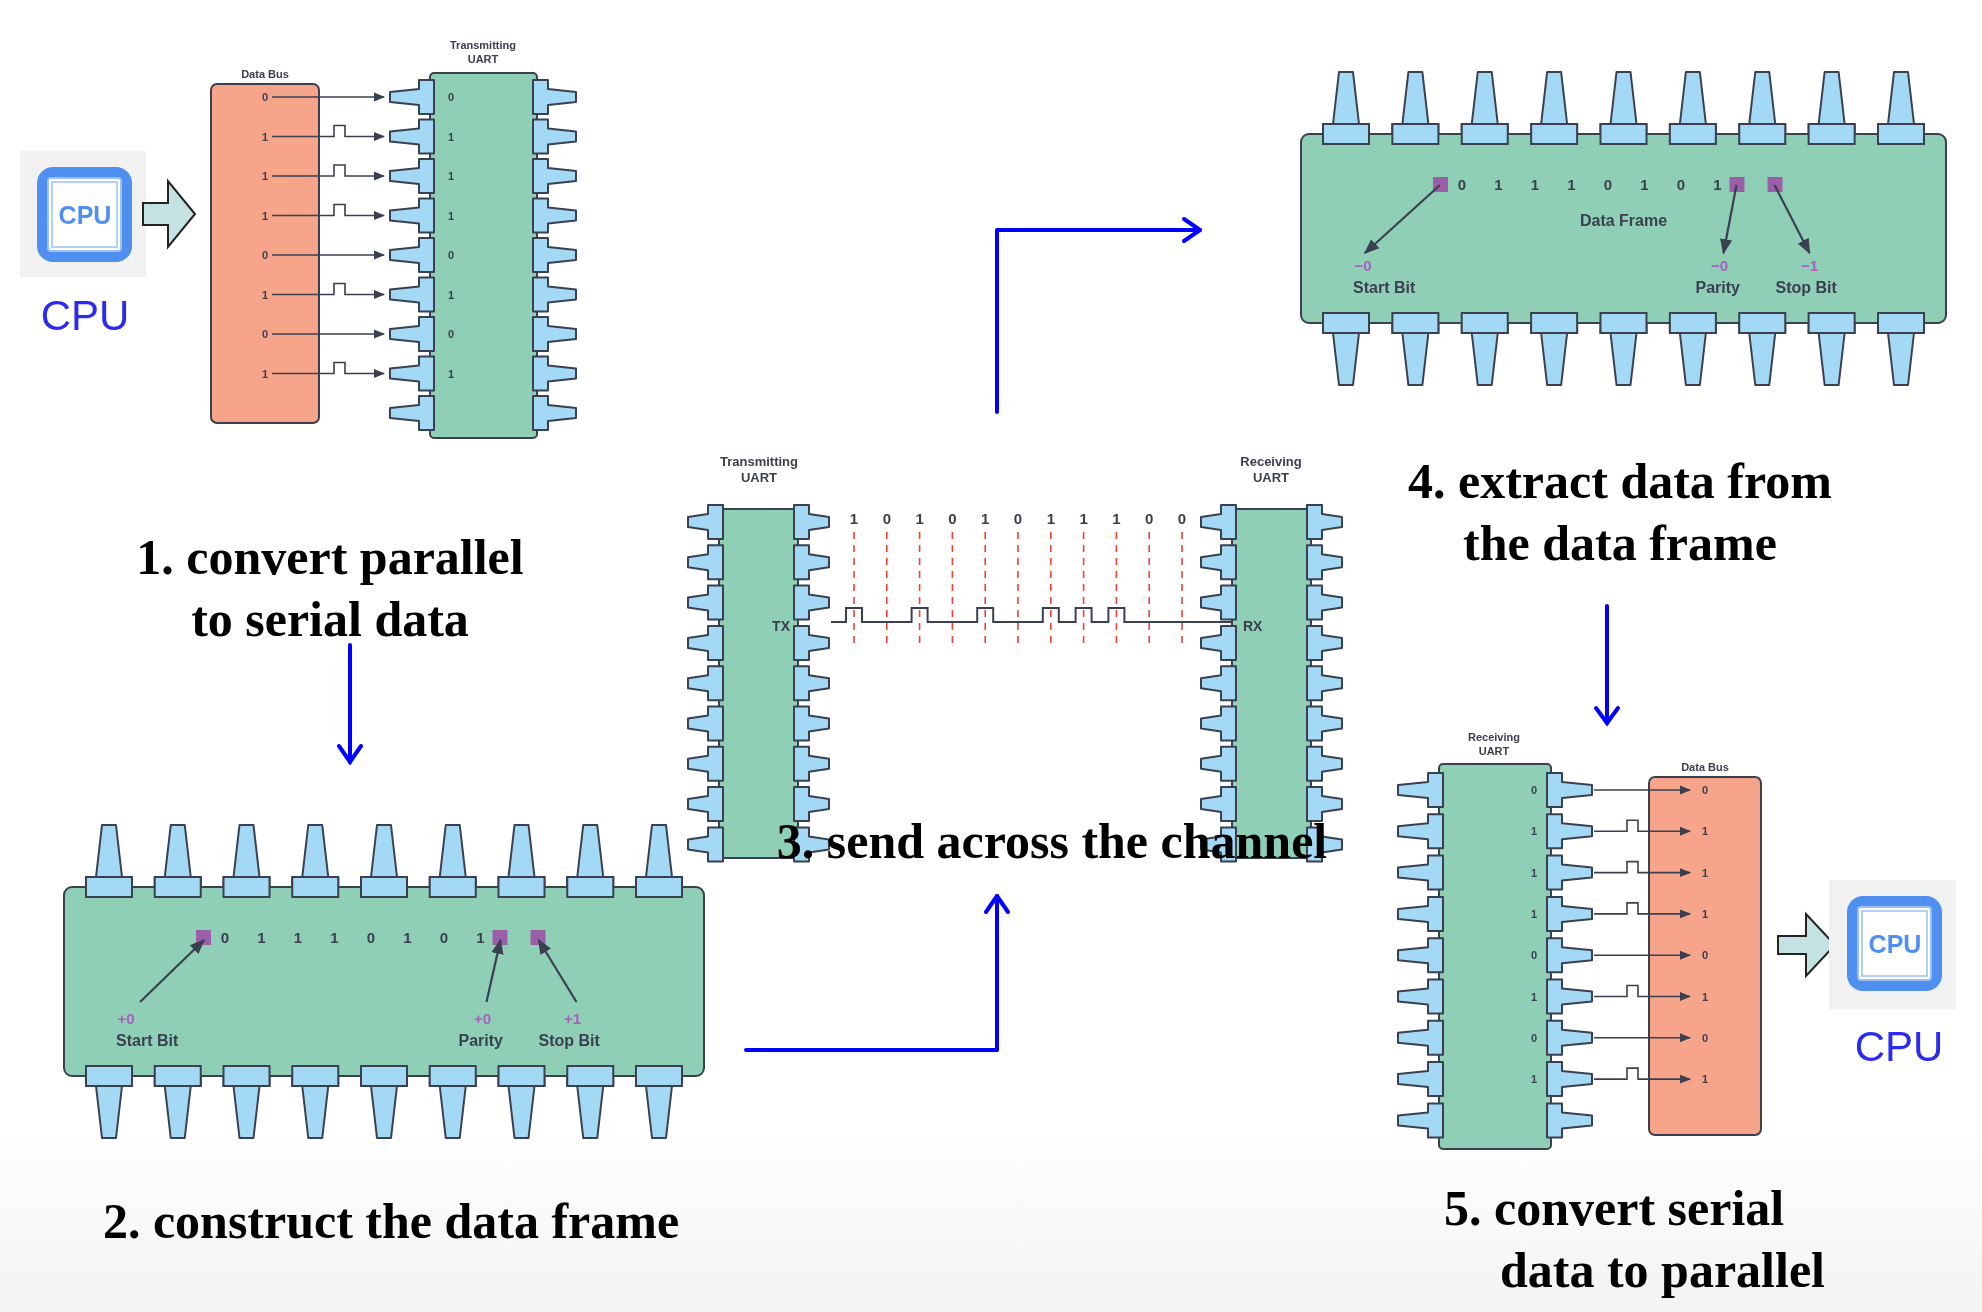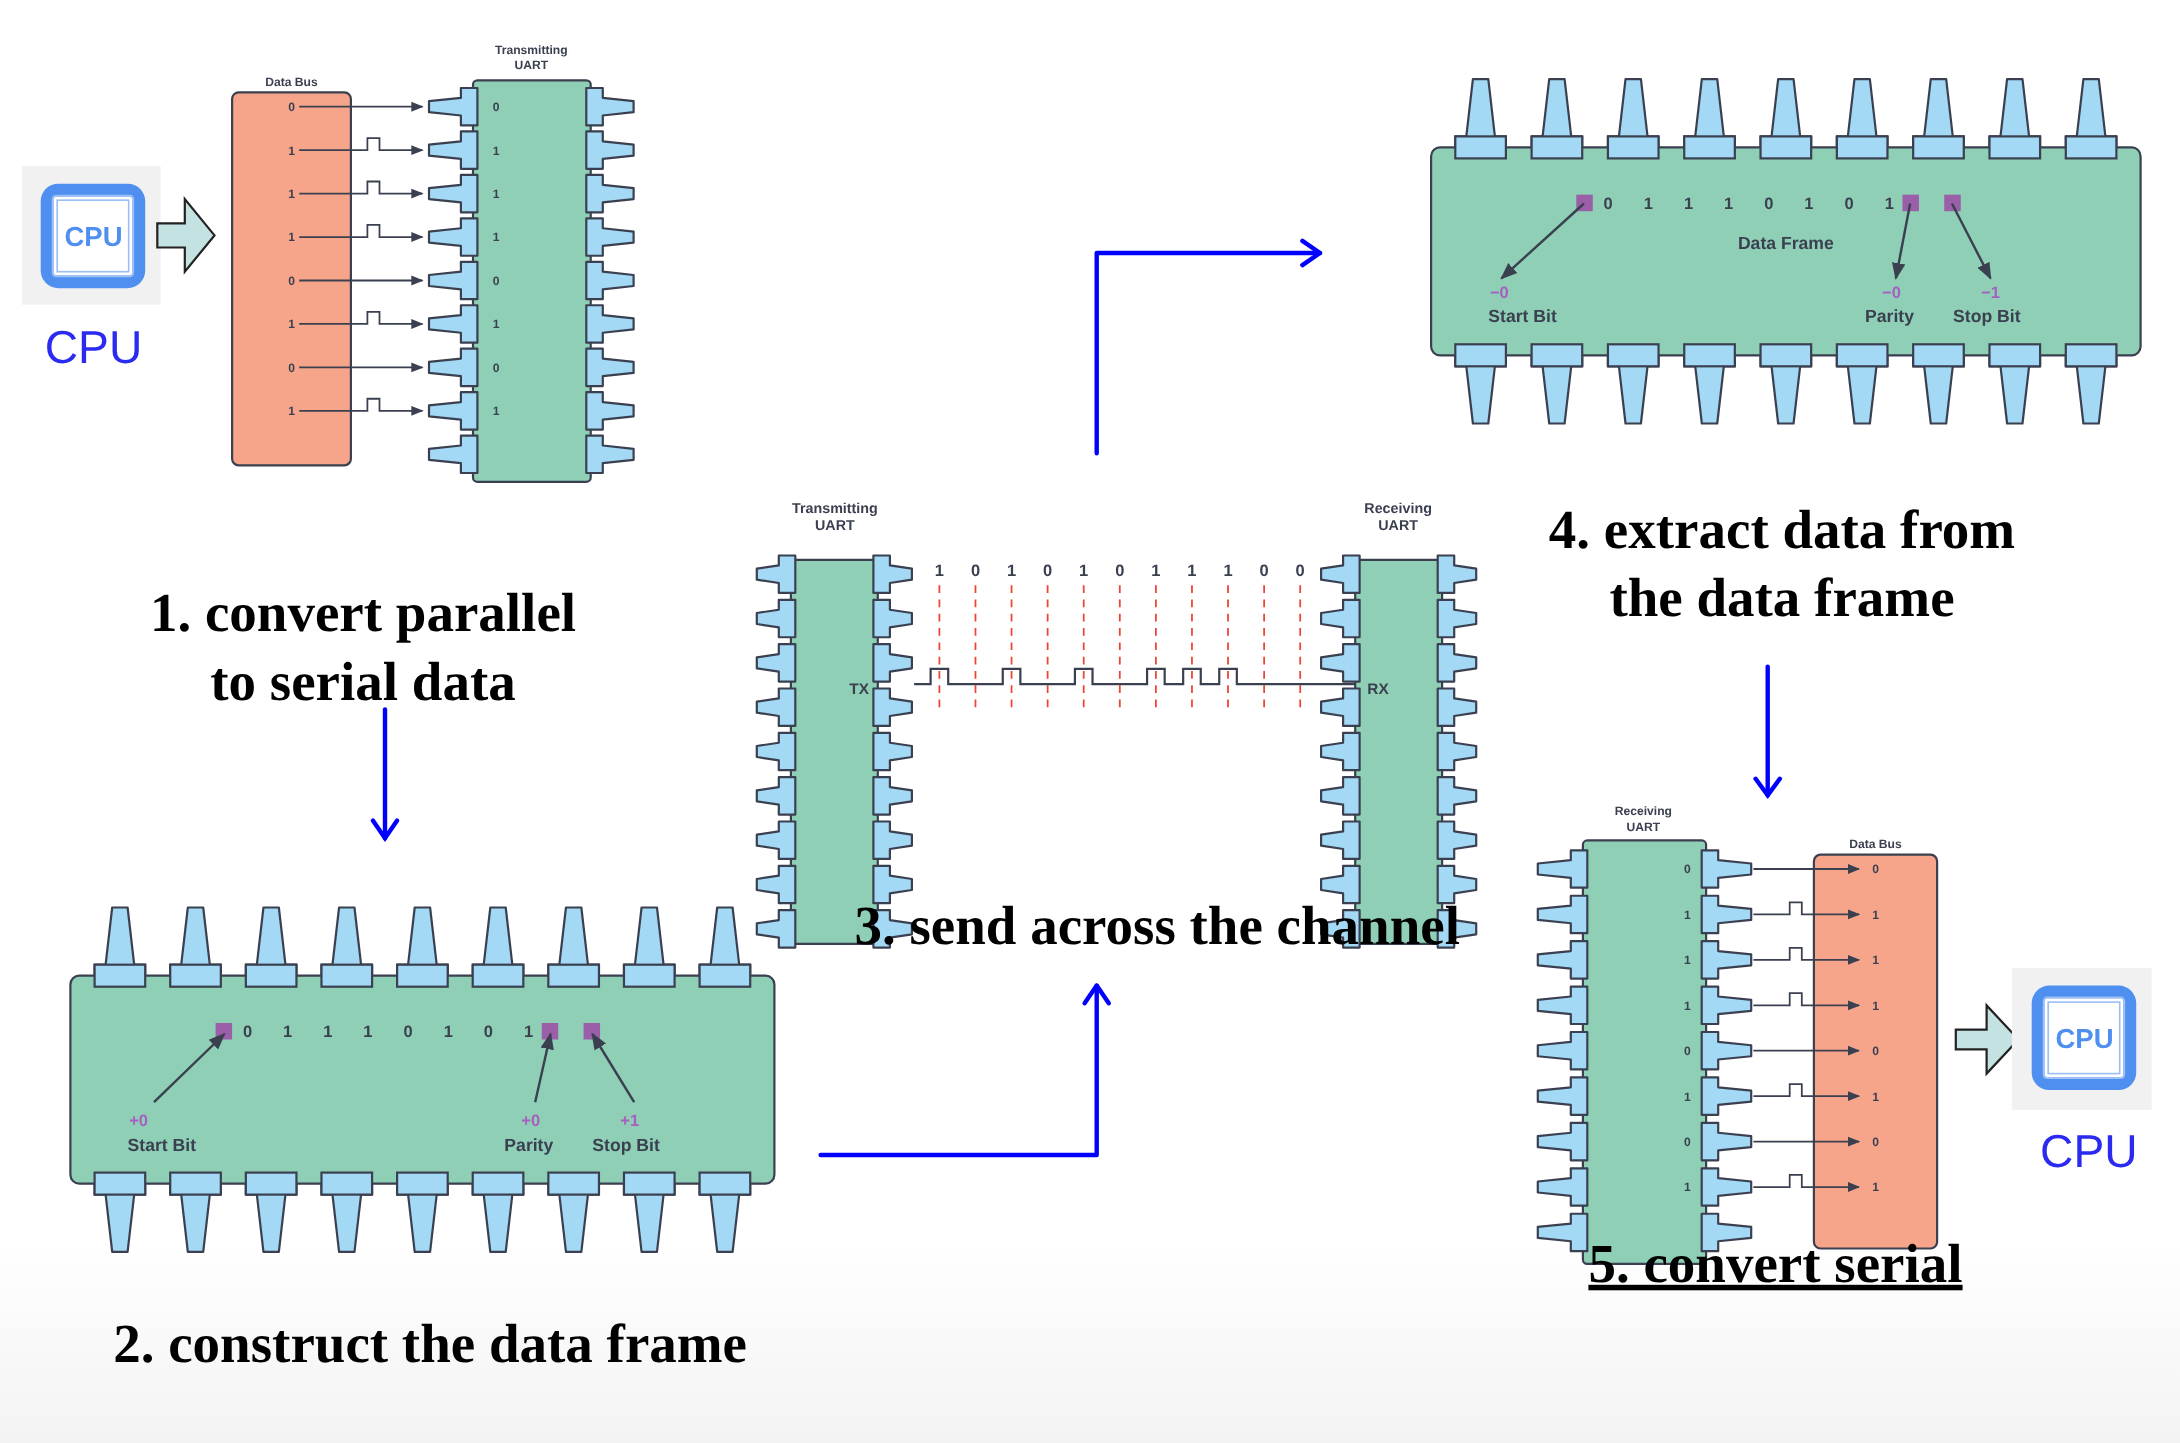--- a/index.html
+++ b/index.html
@@ -375,15 +375,16 @@
 <div class="step-title" style="left:56px; top:1190px; width:670px;">
   <div>2. construct the data frame</div>
 </div>
 <div class="step-title" style="left:732px; top:810px; width:640px;">
   <div>3. send across the channel</div>
 </div>
 <div class="step-title" style="left:1370px; top:450px; width:500px;">
   <div>4. extract data from</div>
   <div>the data frame</div>
 </div>
-<div class="step-title" style="left:1430px; top:1117px; width:470px;text-decoration:underline;">
+<div class="step-title" style="left:1430px; top:1177px; width:470px;">
   <div style="text-align:left; padding-left:14px;">5. convert serial</div>
+  <div style="text-align:left; padding-left:70px;">data to parallel</div>
 </div>
 
 </body></html>

